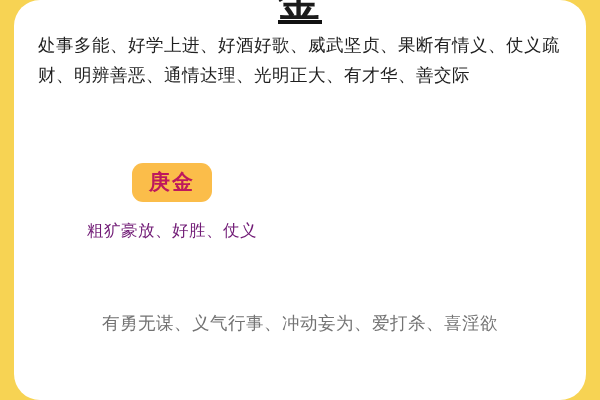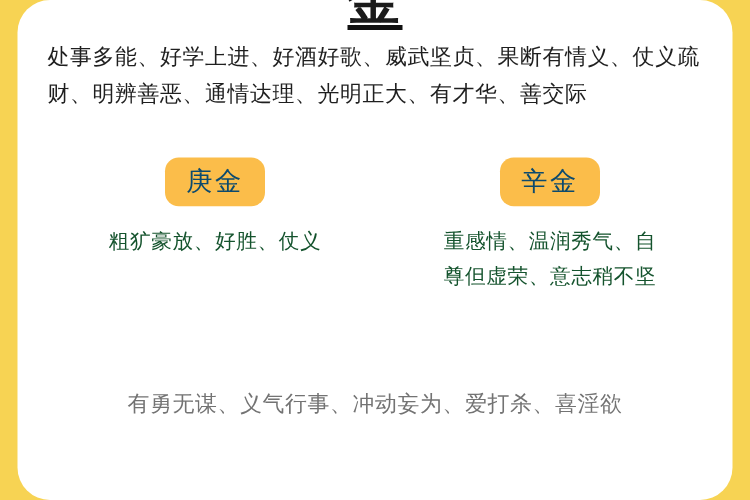--- a/index.html
+++ b/index.html
@@ -65,36 +65,37 @@
   .col {
     position: absolute;
     width: 232px;
     text-align: center;
   }
   .col-left { left: 42px; top: 126px; }
   .col-right { left: 310px; top: 126px; }
   .tag {
     display: inline-block;
     background: #fbbd4a;
-    color: #0c4a6e;
+    color: #be185d;
     font-size: 21px;
-    font-weight: normal;
+    font-weight: bold;
     border-radius: 11px;
     padding: 5px 17px 6px 17px;
     letter-spacing: 2px;
+    margin-top: 37px;
   }
   .tag-wide {
     font-size: 22px;
     padding: 6px 20px 7px 20px;
   }
   .col-body {
     margin-top: 14px;
     font-size: 16.5px;
     line-height: 28px;
-    color: #14532d;
+    color: #701a75;
     letter-spacing: 0.5px;
   }
   .col-left .col-body { width: 176px; margin-left: auto; margin-right: auto; }
   .col-right .col-body { width: 186px; margin-left: auto; margin-right: auto; }
   .bottom {
     position: absolute;
     top: 292px;
     left: 24px;
     width: 524px;
     text-align: center;
@@ -116,23 +117,19 @@
     <div class="title">金</div>
     <div class="title-underline"></div>
 
     <div class="intro">处事多能、好学上进、好酒好歌、威武坚贞、果断有情义、仗义疏财、明辨善恶、通情达理、光明正大、有才华、善交际</div>
 
     <div class="col col-left">
       <span class="tag">庚金</span>
       <div class="col-body">粗犷豪放、好胜、仗义</div>
     </div>
 
-    <div class="col col-right">
-      <span class="tag">辛金</span>
-      <div class="col-body">重感情、温润秀气、自尊但虚荣、意志稍不坚</div>
-    </div>
 
     <div class="bottom">
       <div class="bottom-body">有勇无谋、义气行事、冲动妄为、爱打杀、喜淫欲</div>
     </div>
 
   </div>
 </div>
 
 </body></html>

